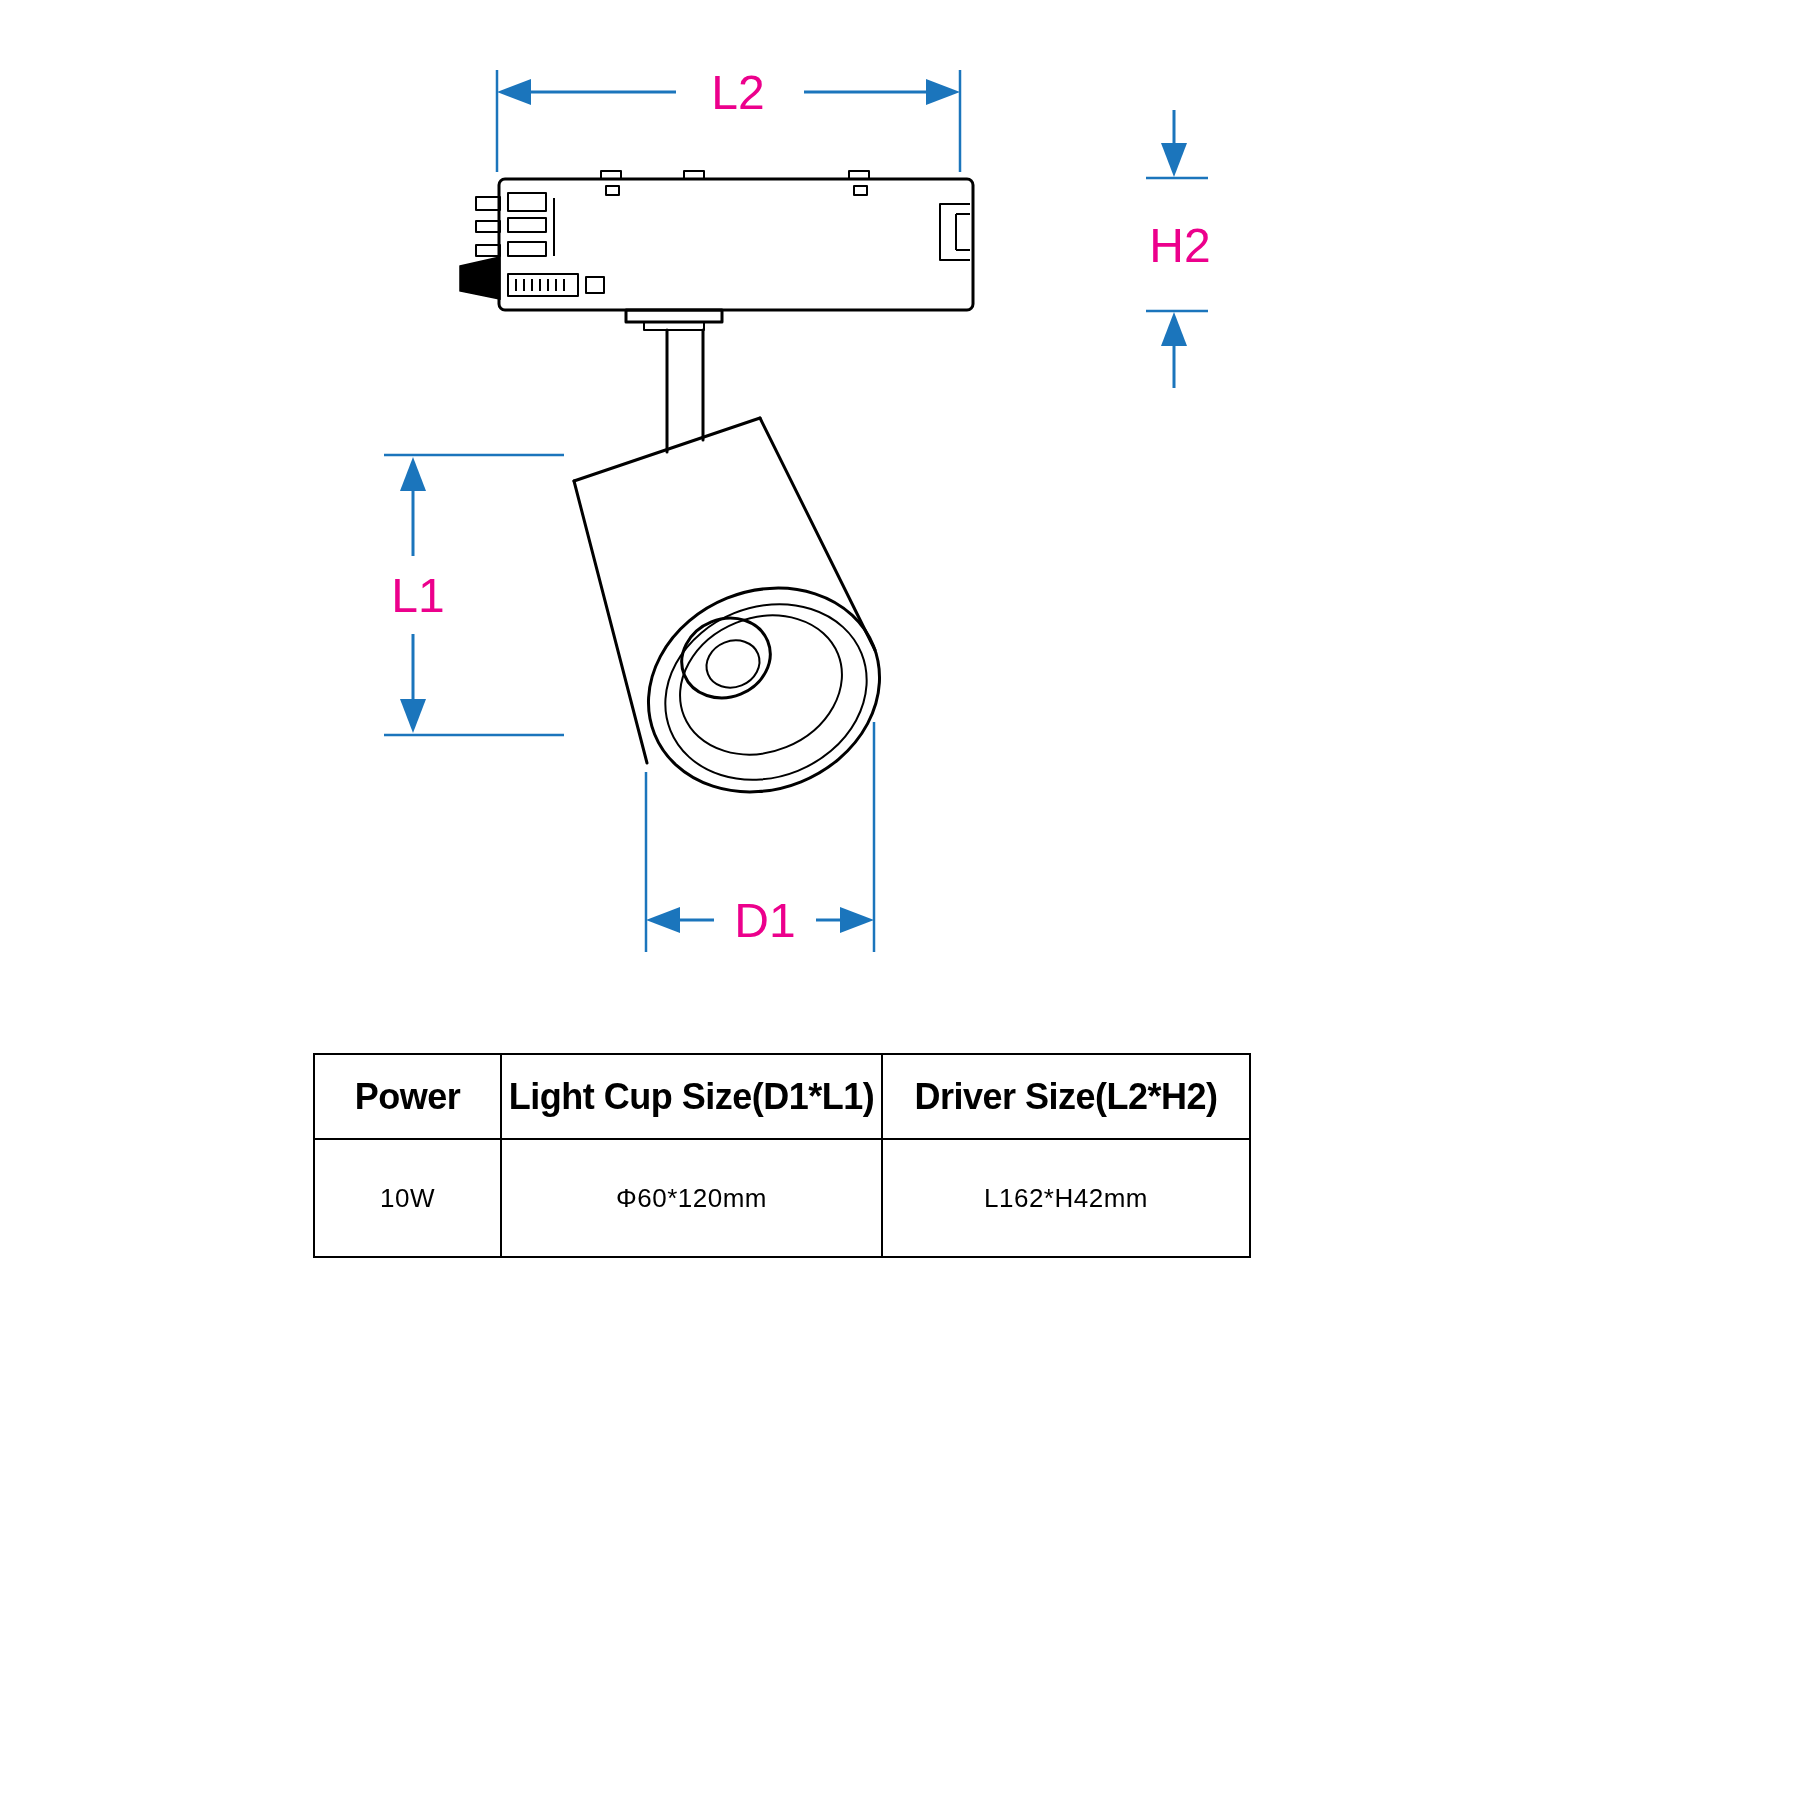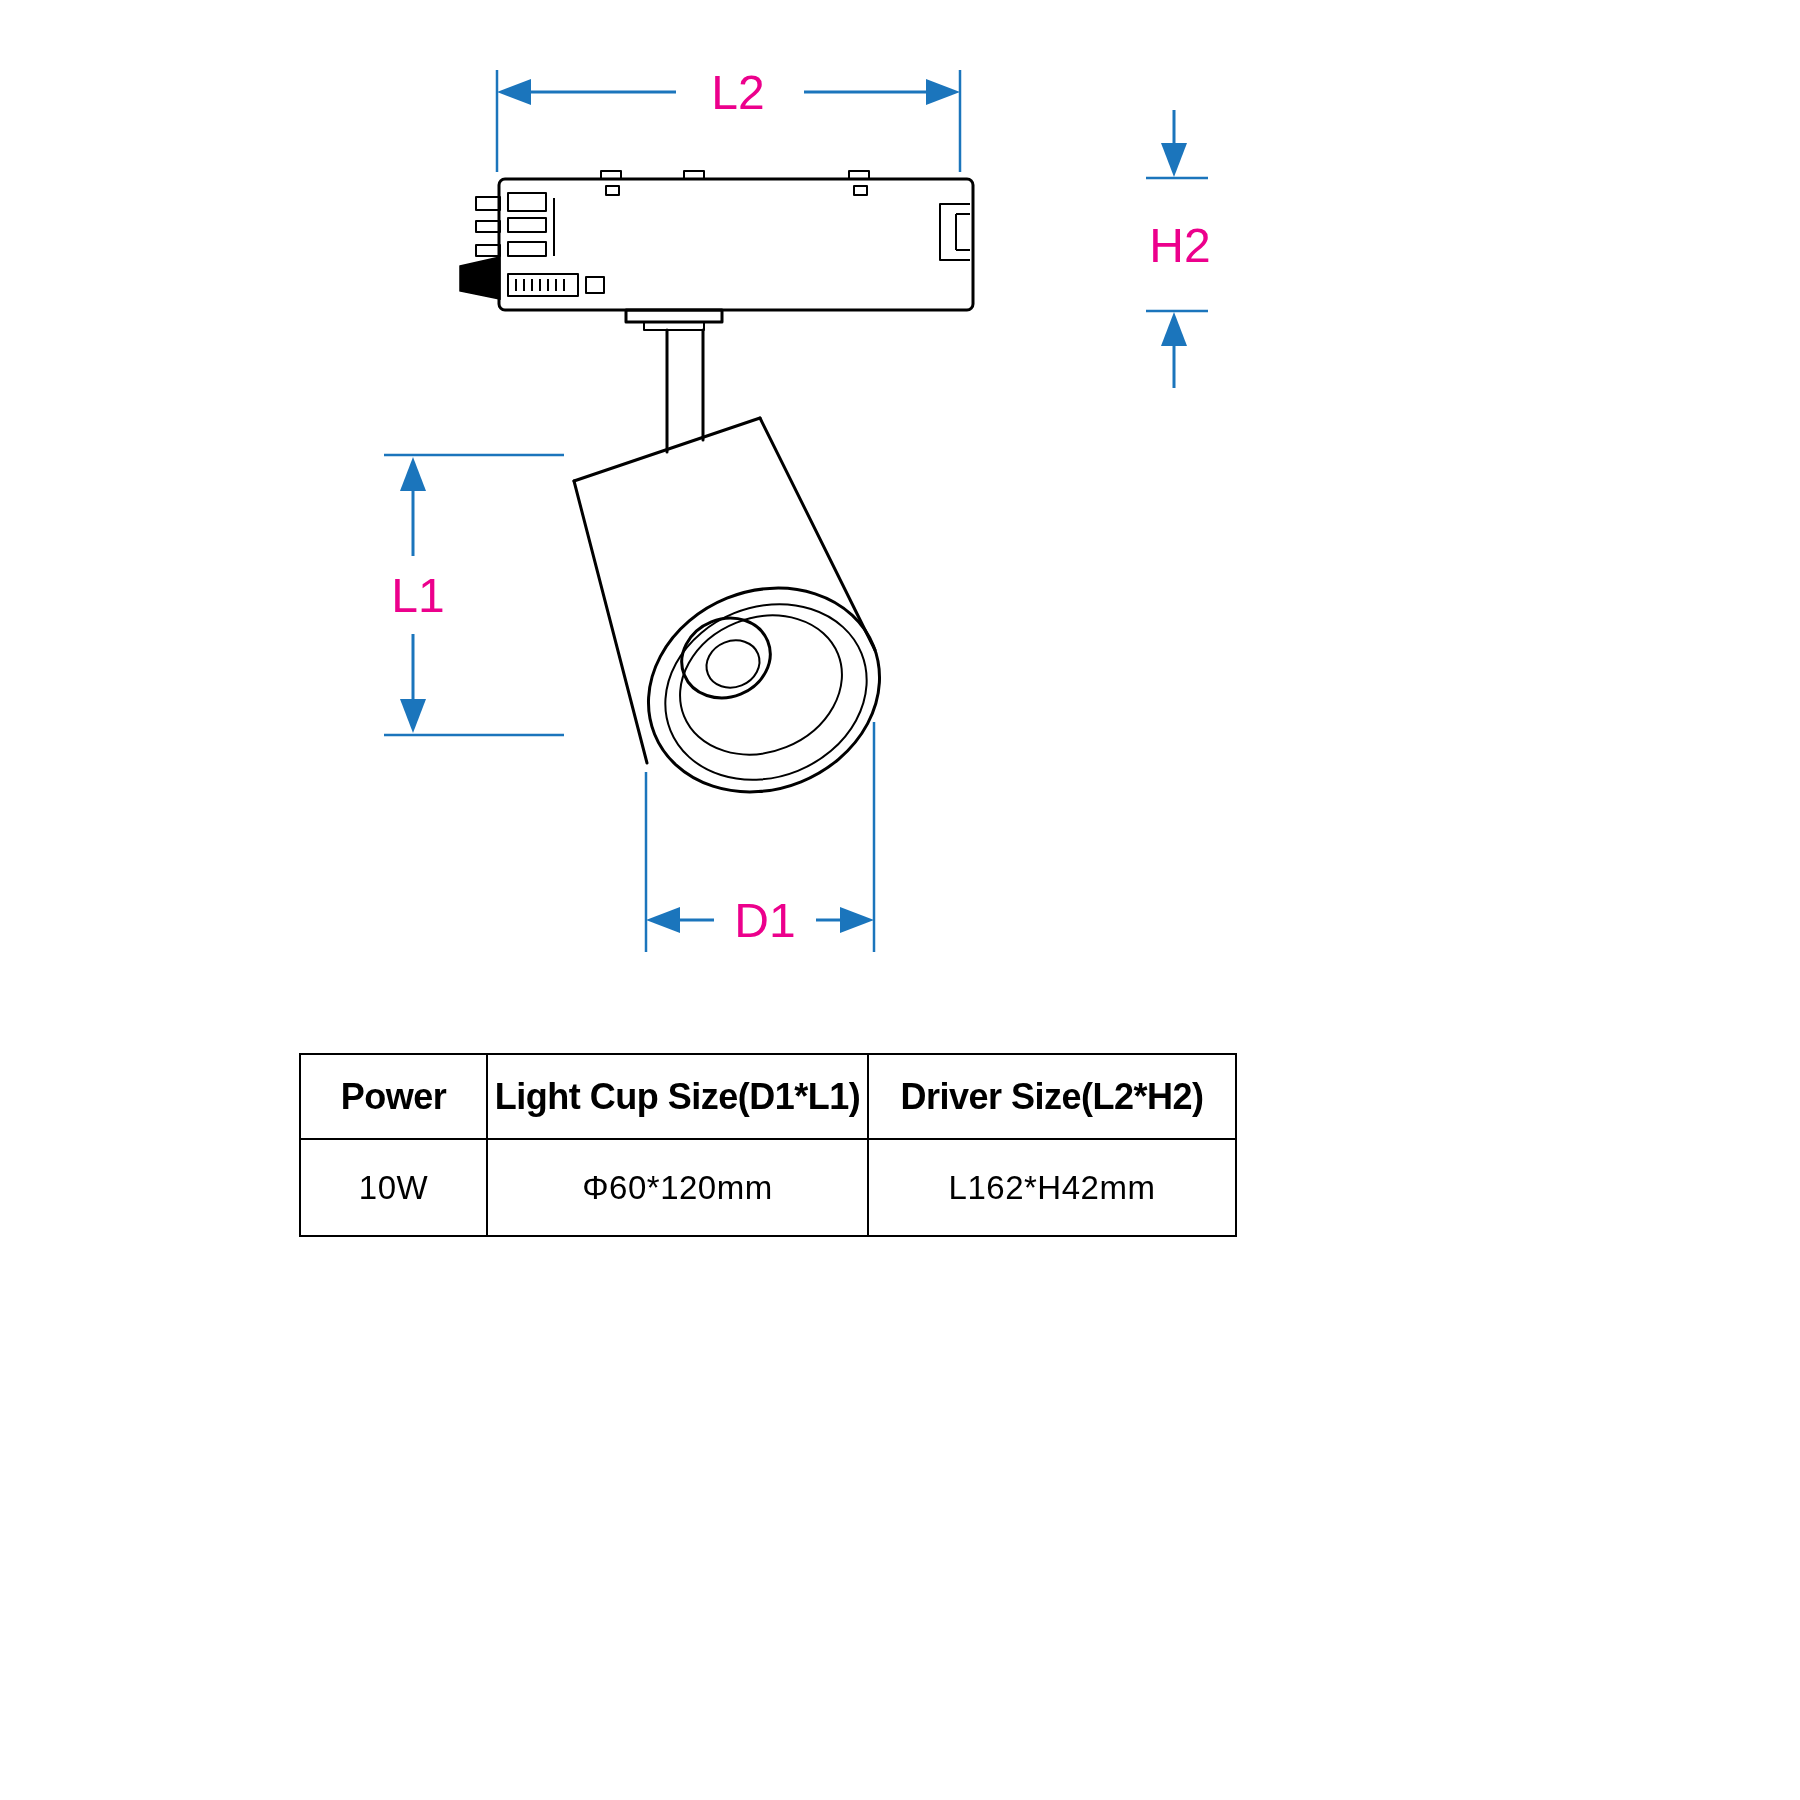--- a/index.html
+++ b/index.html
@@ -29,42 +29,42 @@
   .dim-label {
     fill:var(--pink);
     font-family:"Liberation Sans", sans-serif;
     font-size:48px;
     font-weight:400;
   }
 
   
   .spec-table {
     position:absolute;
-    left:283px; top:1053px;
+    left:297px; top:1053px;
     width:936px;
     border-collapse:collapse;
     table-layout:fixed;
     background:#fff;
   }
   .spec-table th, .spec-table td {
     border:2px solid #000;
     text-align:center;
     vertical-align:middle;
     color:#000;
     font-family:"Liberation Sans", sans-serif;
   }
   .spec-table th {
     height:85px;
     font-size:36px;
     font-weight:bold;
     letter-spacing:-0.5px;
   }
   .spec-table td {
-    height:97px;
-    font-size:33px;
+    height:118px;
+    font-size:26px;
     font-weight:400;
     letter-spacing:0.5px;
   }
 </style>
 </head>
 <body>
 
 <div class="canvas">
 
   <svg class="diagram-svg" width="1800" height="1800" viewBox="0 0 1800 1800">

